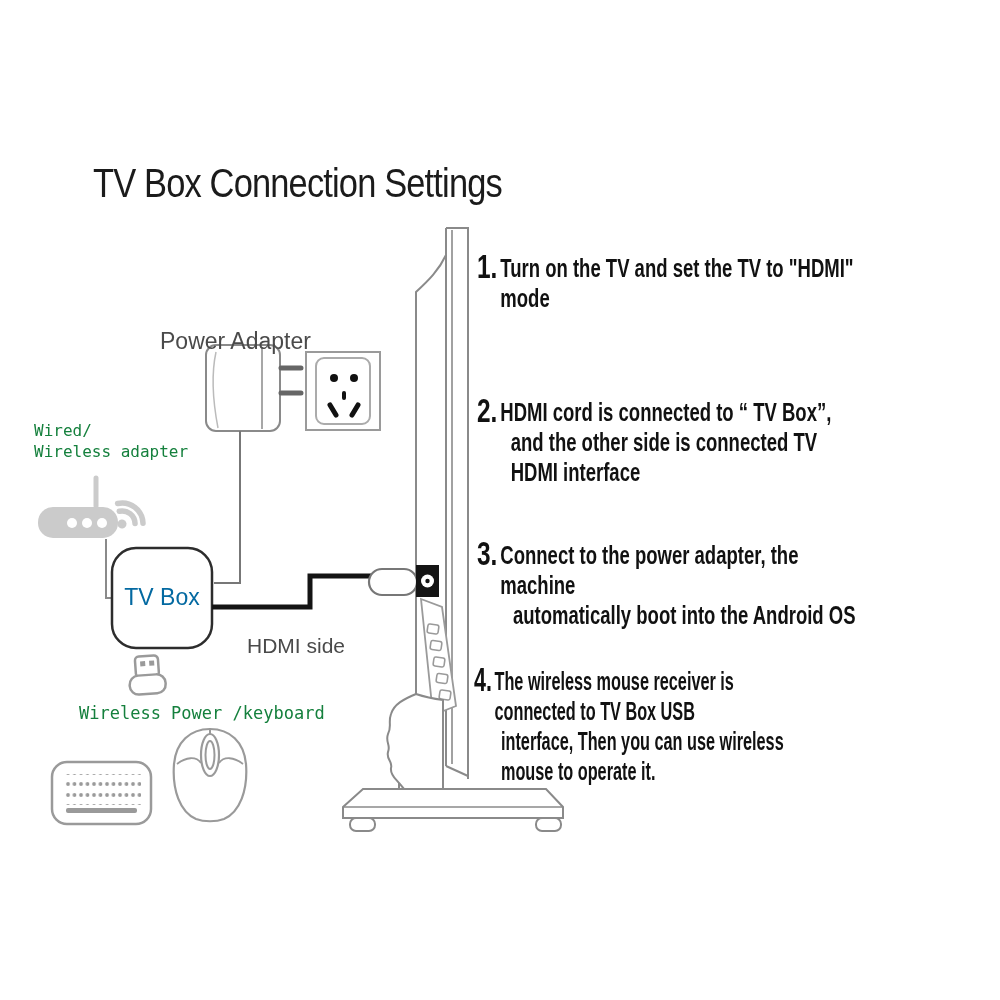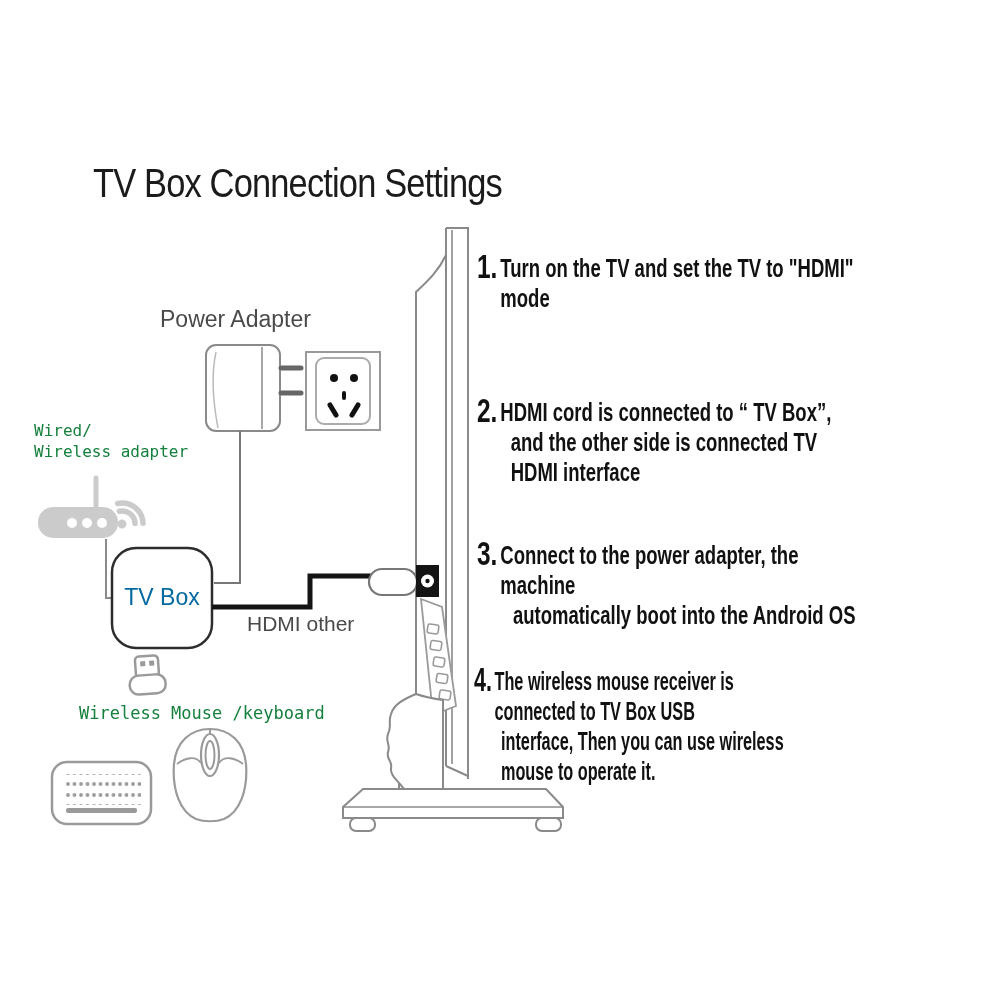--- a/index.html
+++ b/index.html
@@ -2,21 +2,21 @@
 <html><head>
 <meta charset="utf-8">
 <style>
   html,body{margin:0;padding:0;background:#ffffff;}
   #page{position:relative;width:1000px;height:872px;background:#ffffff;overflow:hidden;
         font-family:"Liberation Sans",sans-serif;}
   #art{position:absolute;left:0;top:0;}
   .abs{position:absolute;white-space:nowrap;}
   #title{left:93px;top:160px;font-size:41px;font-weight:400;letter-spacing:-1px;
          color:#1b1b1b;transform:scaleX(0.84);transform-origin:left top;}
-  .lbl-sans{color:#4a4a4a;}
+  .lbl-sans{color:#4a4a4a;margin-top:22px;}
   .lbl-tech{font-family:"DejaVu Sans Mono",monospace;color:#15803d;}
   #power-adapter-label{left:160px;top:306px;font-size:23px;}
   #network-label{left:34px;top:420px;font-size:16px;line-height:21px;}
   #tvbox-label{left:112px;top:584px;width:100px;text-align:center;font-size:23px;color:#0369a1;}
   #hdmi-cord-label{left:247px;top:612px;font-size:21px;}
   #wireless-label{left:79px;top:703px;font-size:17px;}
   .inst{position:absolute;display:flex;align-items:flex-start;color:#111111;
         transform:scaleX(0.74);transform-origin:left top;}
   .inst .num{font-size:33px;font-weight:600;line-height:1;margin-right:4px;flex:0 0 auto;}
   .inst .lines{font-size:25px;font-weight:700;line-height:30px;padding-top:3px;}
@@ -138,23 +138,23 @@
 
   <div id="power-adapter-label" class="abs lbl-sans">Power Adapter</div>
 
   <div id="network-label" class="abs lbl-tech">
     <div>Wired/</div>
     <div>Wireless adapter</div>
   </div>
 
   <div id="tvbox-label" class="abs">TV Box</div>
 
-  <div id="hdmi-cord-label" class="abs lbl-sans">HDMI other</div>
+  <div id="hdmi-cord-label" class="abs lbl-sans">HDMI side</div>
 
-  <div id="wireless-label" class="abs lbl-tech">Wireless Mouse /keyboard</div>
+  <div id="wireless-label" class="abs lbl-tech">Wireless Power /keyboard</div>
 
   <div id="inst-1" class="inst">
     <span class="num">1.</span>
     <span class="lines">
       <div>Turn on the TV and set the TV to "HDMI" mode</div>
     </span>
   </div>
 
   <div id="inst-2" class="inst">
     <span class="num">2.</span>

